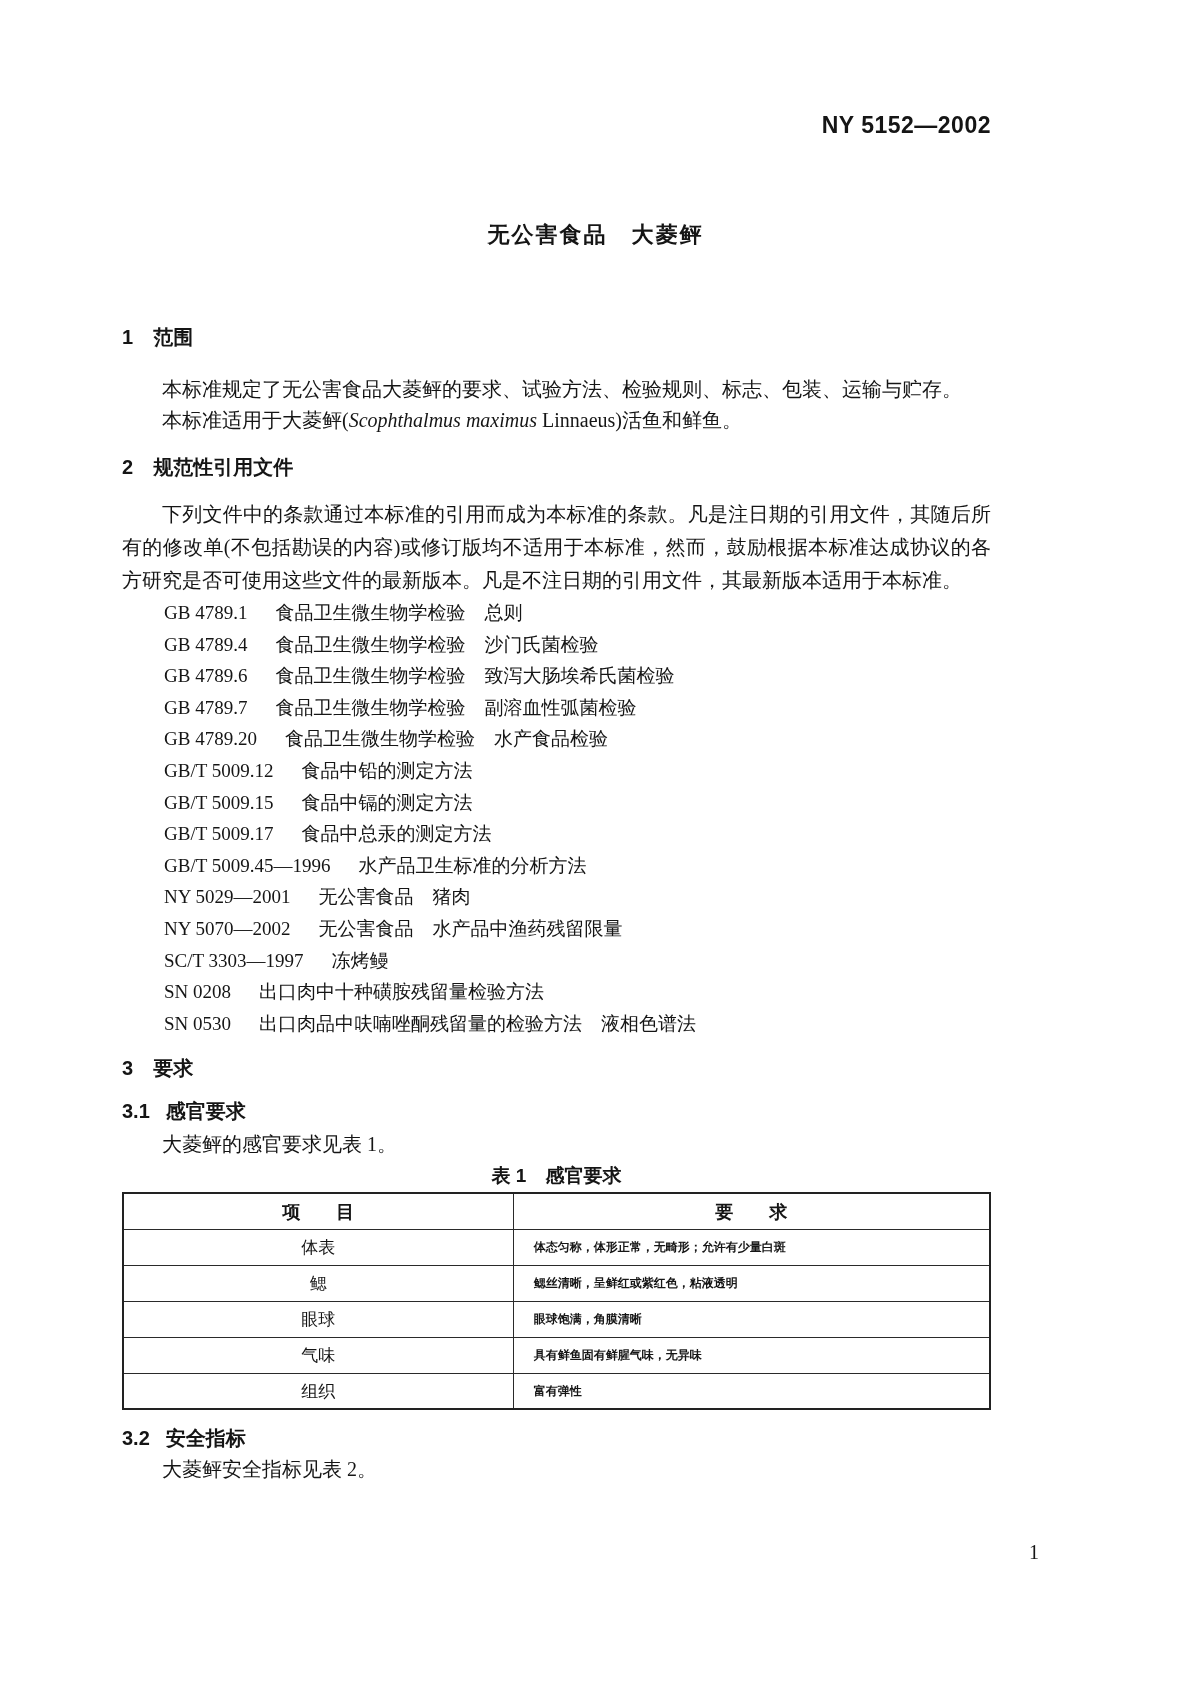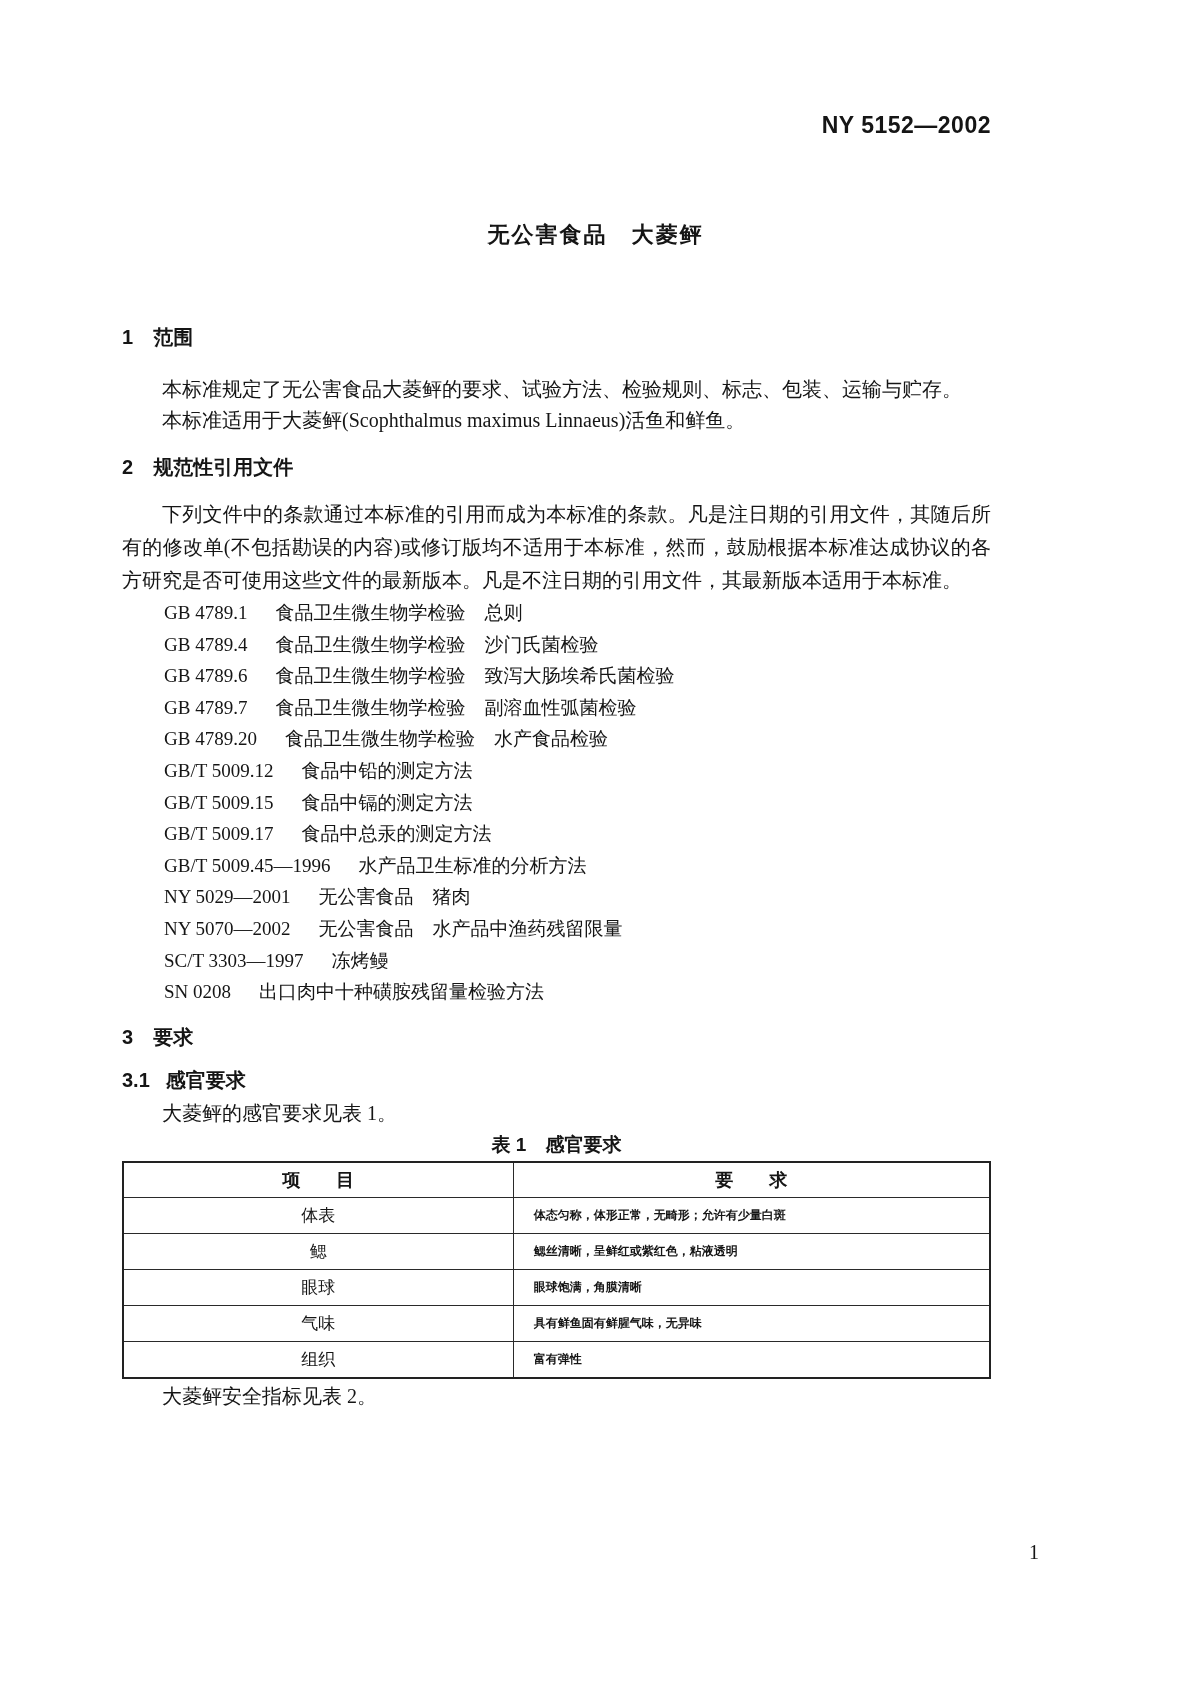--- a/index.html
+++ b/index.html
@@ -54,21 +54,21 @@
     text-indent: 40px;
   }
   .p-first { margin-top: 22px; }
   .intro {
     margin-top: 16px;
     font-size: 20px;
     line-height: 33px;
     text-indent: 40px;
     text-align: justify;
   }
-  .species-italic { }
+  .species-italic { font-style: italic; }
 
   .ref-list { margin-top: 0; }
   .ref {
     padding-left: 42px;
     font-size: 19px;
     line-height: 31.6px;
     white-space: nowrap;
   }
   .ref .code { display: inline-block; margin-right: 28px; }
 
@@ -153,20 +153,21 @@
       <div class="ref"><span class="code">GB 4789.7</span><span>食品卫生微生物学检验　副溶血性弧菌检验</span></div>
       <div class="ref"><span class="code">GB 4789.20</span><span>食品卫生微生物学检验　水产食品检验</span></div>
       <div class="ref"><span class="code">GB/T 5009.12</span><span>食品中铅的测定方法</span></div>
       <div class="ref"><span class="code">GB/T 5009.15</span><span>食品中镉的测定方法</span></div>
       <div class="ref"><span class="code">GB/T 5009.17</span><span>食品中总汞的测定方法</span></div>
       <div class="ref"><span class="code">GB/T 5009.45—1996</span><span>水产品卫生标准的分析方法</span></div>
       <div class="ref"><span class="code">NY 5029—2001</span><span>无公害食品　猪肉</span></div>
       <div class="ref"><span class="code">NY 5070—2002</span><span>无公害食品　水产品中渔药残留限量</span></div>
       <div class="ref"><span class="code">SC/T 3303—1997</span><span>冻烤鳗</span></div>
       <div class="ref"><span class="code">SN 0208</span><span>出口肉中十种磺胺残留量检验方法</span></div>
+      <div class="ref"><span class="code">SN 0530</span><span>出口肉品中呋喃唑酮残留量的检验方法　液相色谱法</span></div>
     </div>
 
     <div class="h-sec h3">
       <span class="hnum">3</span><span>要求</span>
     </div>
 
     <div class="h-sec hsub">
       <span class="hnum">3.1</span><span>感官要求</span>
     </div>
 
@@ -198,19 +199,22 @@
           <td class="item-cell">气味</td>
           <td class="req-cell">具有鲜鱼固有鲜腥气味，无异味</td>
         </tr>
         <tr>
           <td class="item-cell">组织</td>
           <td class="req-cell">富有弹性</td>
         </tr>
       </tbody>
     </table>
 
+    <div class="h-sec hsub">
+      <span class="hnum">3.2</span><span>安全指标</span>
+    </div>
 
     <div class="sub-text sub-text-2">大菱鲆安全指标见表 2。</div>
 
   </div>
 
   <div class="page-number">1</div>
 </div>
 
 </body></html>

